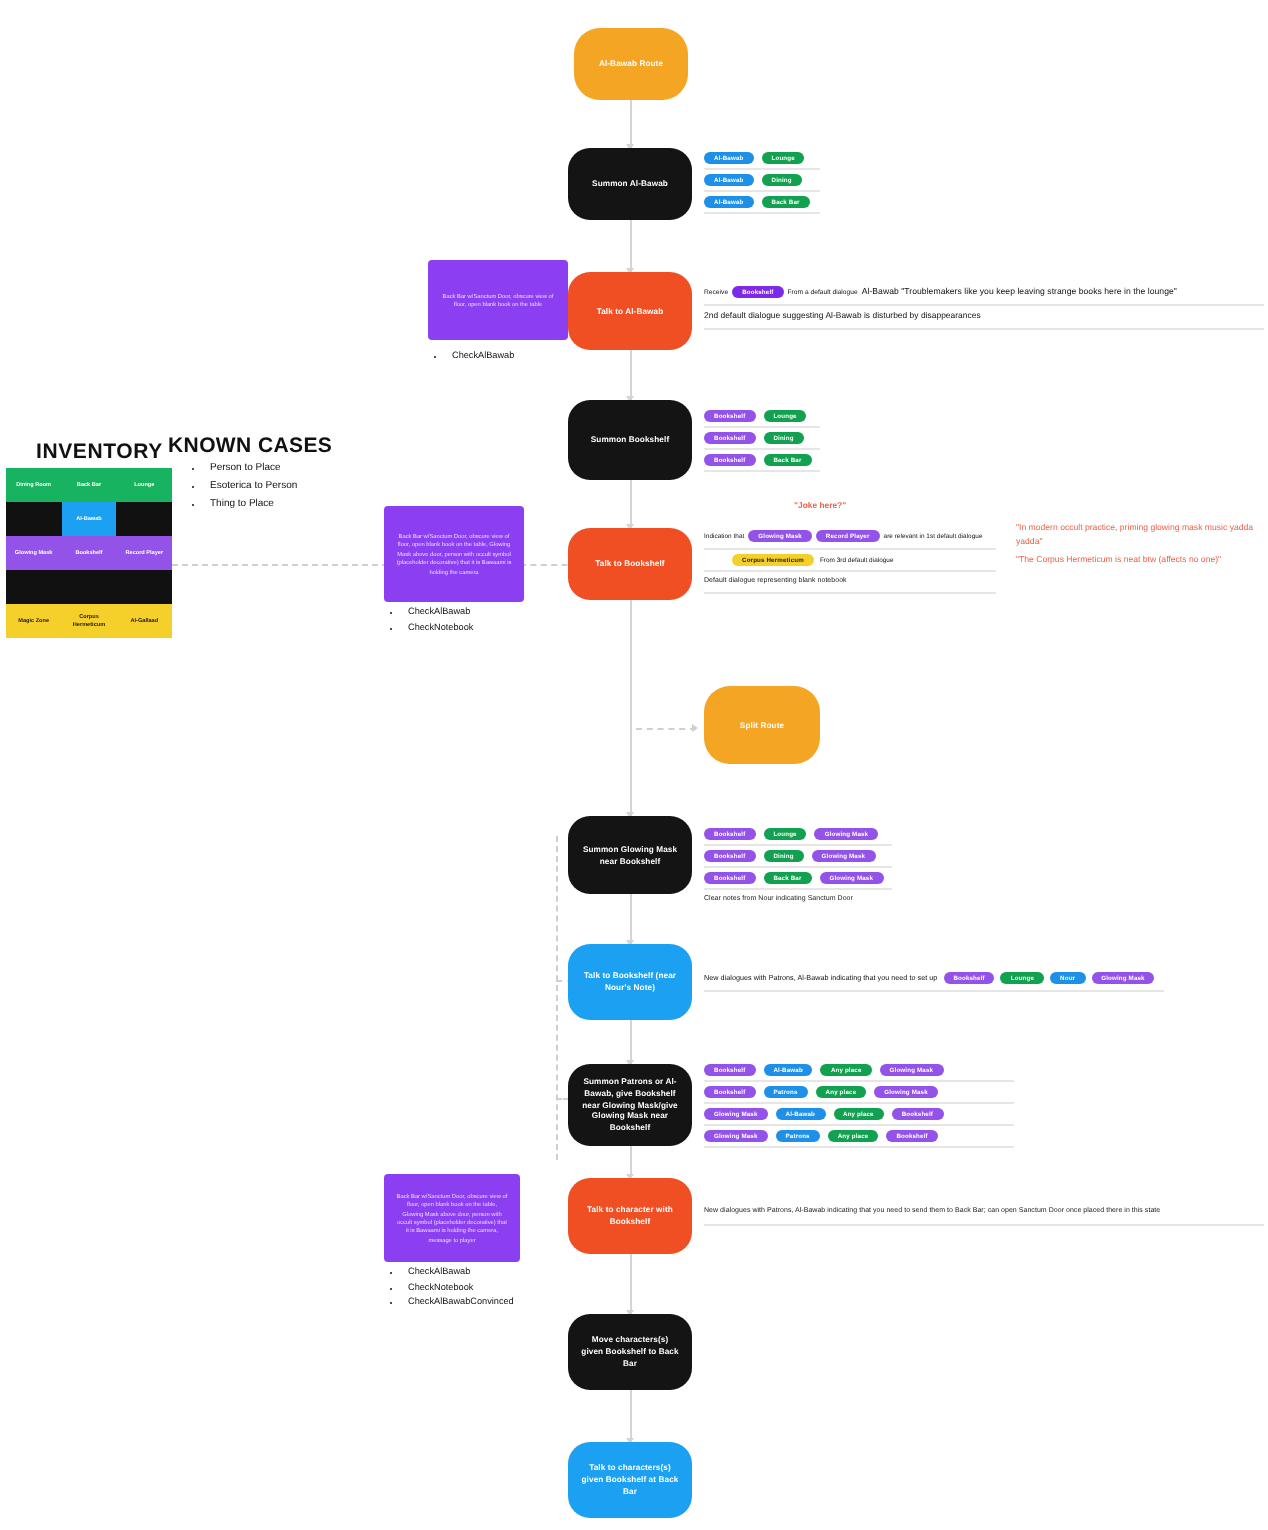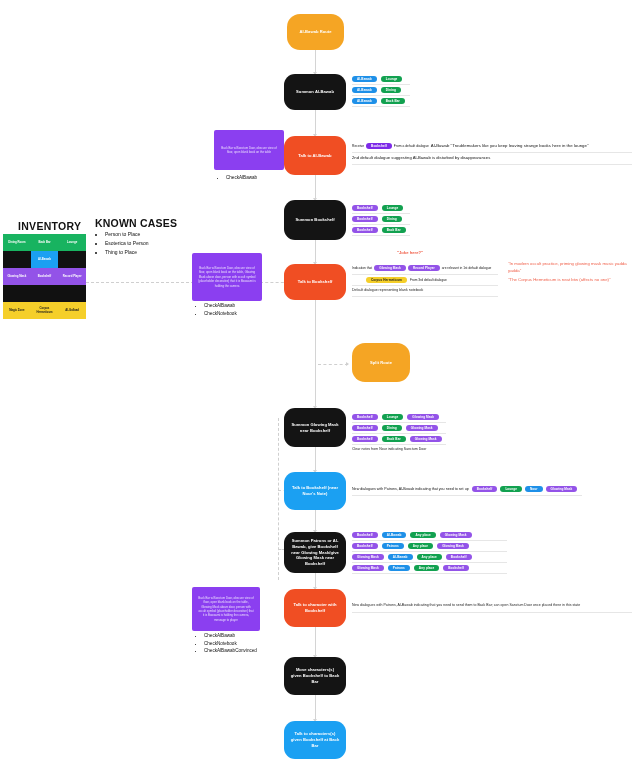--- a/index.html
+++ b/index.html
@@ -170,21 +170,21 @@
   <div class="cell c-purple">Bookshelf</div>
   <div class="cell c-purple">Record Player</div>
   <div class="cell c-black"></div>
   <div class="cell c-black"></div>
   <div class="cell c-black"></div>
   <div class="cell c-yellow">Magic Zone</div>
   <div class="cell c-yellow">Corpus Hermeticum</div>
   <div class="cell c-yellow">Al-Gallaad</div>
 </div>
 
-<div class="kc-title" style="left:95px; top:217px;">KNOWN CASES</div>
+<div class="kc-title" style="left:84px; top:217px;">KNOWN CASES</div>
 <ul class="kc-list" style="left:96px; top:230px;">
   <li>Person to Place</li>
   <li>Esoterica to Person</li>
   <li>Thing to Place</li>
 </ul>
 
 <div class="vline" style="left:315px; top:50px;  height:24px;"></div>
 <div class="arrow" style="left:313px; top:72px;"></div>
 <div class="vline" style="left:315px; top:110px; height:26px;"></div>
 <div class="arrow" style="left:313px; top:134px;"></div>

